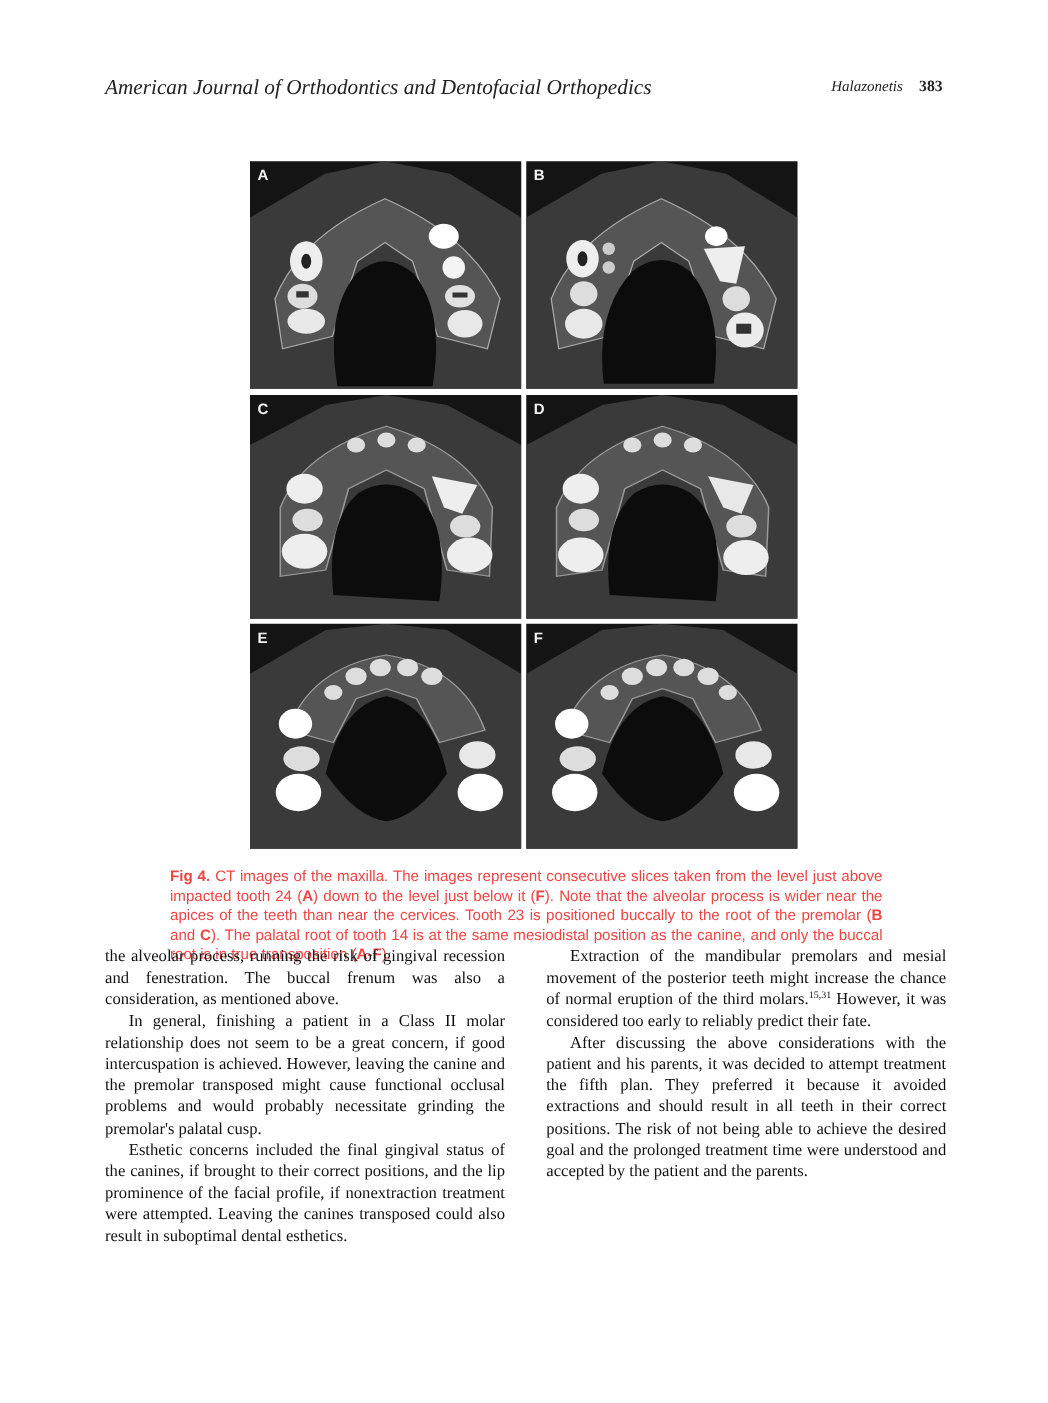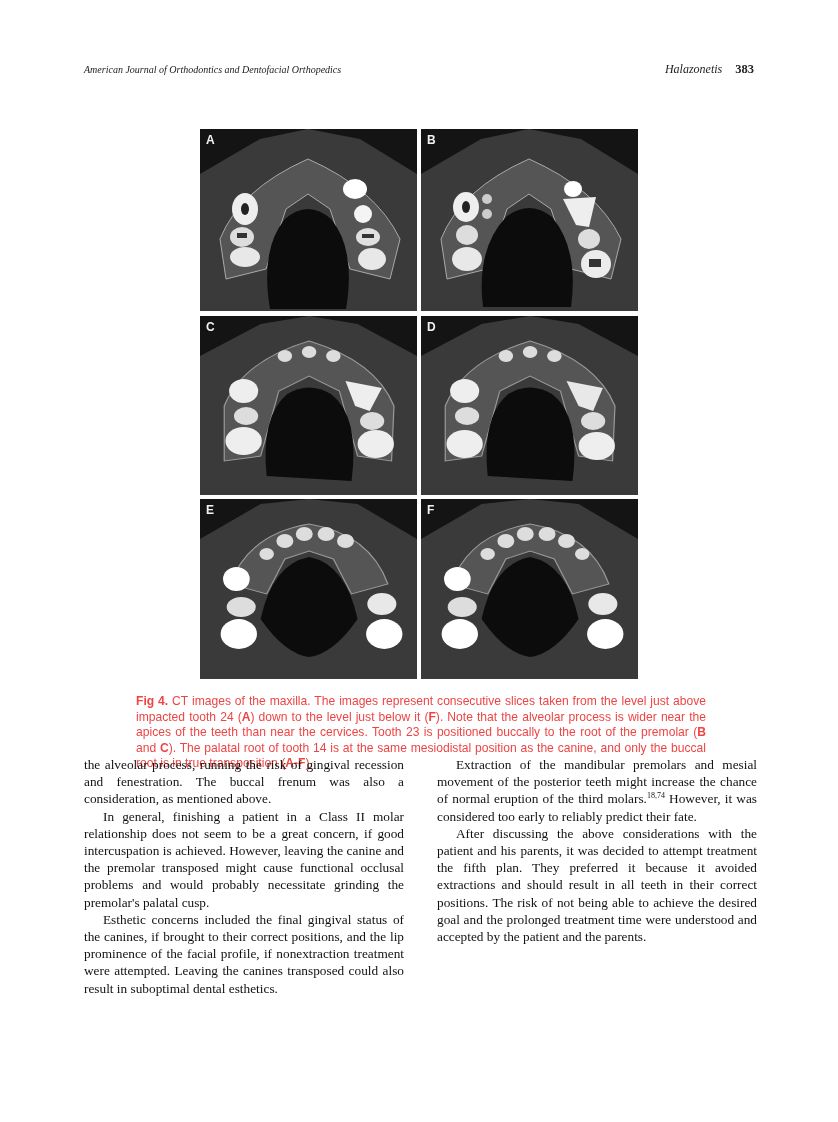--- a/index.html
+++ b/index.html
@@ -1,19 +1,19 @@
 <!DOCTYPE html>
 <html><head>
 <meta charset="utf-8">
 <style>
   html, body { margin: 0; padding: 0; background: #ffffff; }
   body { width: 838px; height: 1122px; position: relative; overflow: hidden; color: #111; }
   .running-head-left {
     position: absolute; left: 84px; top: 63px;
-    font-family: "Liberation Serif", serif; font-style: italic; font-size: 10px; line-height: 14px; color: #222;
+    font-family: "Liberation Serif", serif; font-style: italic; font-size: 17px; line-height: 14px; color: #222;
   }
   .running-head-left .vol { display: block; }
   .running-head-right {
     position: absolute; right: 84px; top: 62px;
     font-family: "Liberation Serif", serif; font-size: 12px; color: #222;
   }
   .running-head-right .author { font-style: italic; margin-right: 10px; }
   .running-head-right .page { font-family: Liberation Serif, serif; font-weight: bold; font-size: 12.5px; }
 
   .figure {
@@ -182,15 +182,15 @@
   <span class="fig-label">Fig 4.</span><span> CT images of the maxilla. The images represent consecutive slices taken from the level just above impacted tooth 24 (</span><b>A</b><span>) down to the level just below it (</span><b>F</b><span>). Note that the alveolar process is wider near the apices of the teeth than near the cervices. Tooth 23 is positioned buccally to the root of the premolar (</span><b>B</b><span> and </span><b>C</b><span>). The palatal root of tooth 14 is at the same mesiodistal position as the canine, and only the buccal root is in true transposition (</span><b>A-F</b><span>).</span>
 </div>
 
 <div class="col left">
   <p>the alveolar process, running the risk of gingival recession and fenestration. The buccal frenum was also a consideration, as mentioned above.</p>
   <p class="indent">In general, finishing a patient in a Class II molar relationship does not seem to be a great concern, if good intercuspation is achieved. However, leaving the canine and the premolar transposed might cause func­tional occlusal problems and would probably necessi­tate grinding the premolar's palatal cusp.</p>
   <p class="indent">Esthetic concerns included the final gingival status of the canines, if brought to their correct positions, and the lip prominence of the facial profile, if nonextraction treatment were attempted. Leaving the canines trans­posed could also result in suboptimal dental esthetics.</p>
 </div>
 
 <div class="col right">
-  <p class="indent"><span>Extraction of the mandibular premolars and mesial movement of the posterior teeth might increase the chance of normal eruption of the third molars.</span><sup>18,74</sup><span> However, it was considered too early to reliably predict their fate.</span></p>
+  <p class="indent"><span>Extraction of the mandibular premolars and mesial movement of the posterior teeth might increase the chance of normal eruption of the third molars.</span><sup>15,31</sup><span> However, it was considered too early to reliably predict their fate.</span></p>
   <p class="indent">After discussing the above considerations with the patient and his parents, it was decided to attempt treatment the fifth plan. They preferred it because it avoided extractions and should result in all teeth in their correct positions. The risk of not being able to achieve the desired goal and the prolonged treatment time were understood and accepted by the patient and the parents.</p>
 </div>
 
 </body></html>

